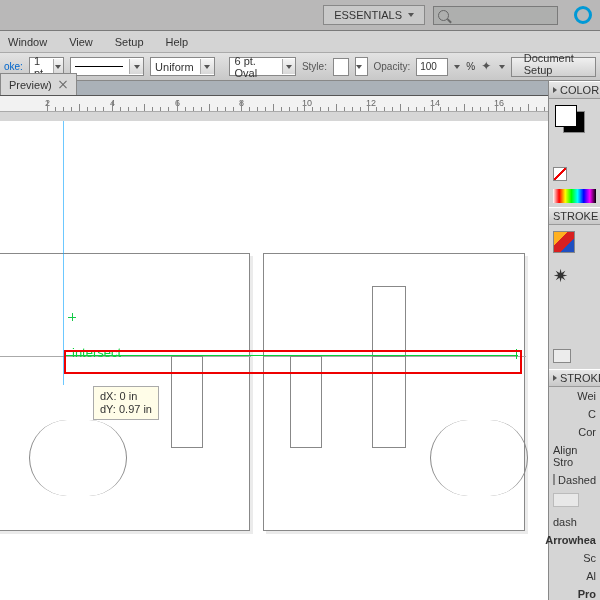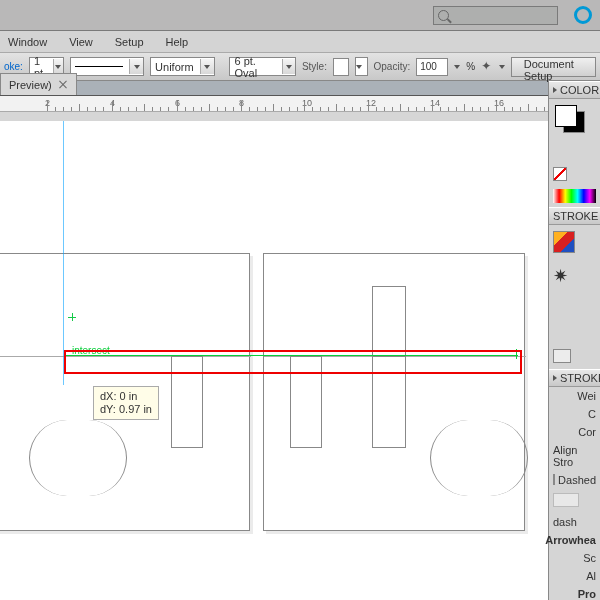--- a/index.html
+++ b/index.html
@@ -15,39 +15,39 @@
 .optbar{height:28px;background:linear-gradient(#e3e3e3,#c8c8c8);border-bottom:1px solid #888;display:flex;align-items:center;padding:0 4px;gap:6px}
 .lbl{color:#555;font-size:10px}
 .dd{height:19px;background:#fff;border:1px solid #888;display:flex;align-items:center;padding:0 4px;gap:4px;font-size:10px}
 .dd .arr{width:14px;height:15px;background:linear-gradient(#f5f5f5,#d8d8d8);border-left:1px solid #aaa;display:flex;align-items:center;justify-content:center;margin:-4px -4px -4px 2px}
 .line-prev{width:48px;height:1px;background:#000}
 .swatch{width:22px;height:18px;background:#fff;border:1px solid #888}
 .inp{width:32px;height:18px;background:#fff;border:1px solid #888;padding:0 3px;text-align:left;font-size:10px}
 .pct{font-size:10px}
 .wand{width:16px;height:16px;position:relative}
 .wand:before{content:"✦";position:absolute;font-size:12px;color:#555}
-.doc-btn{height:20px;background:linear-gradient(#f0f0f0,#d0d0d0);border:1px solid #888;padding:0 12px;display:flex;align-items:flex-start;font-size:10px}
+.doc-btn{height:20px;background:linear-gradient(#f0f0f0,#d0d0d0);border:1px solid #888;padding:0 12px;display:flex;align-items:flex-end;font-size:10px}
 .tabbar{height:15px;background:#aab1b8;border-bottom:1px solid #555;display:flex;align-items:flex-end}
 .tab{height:22px;background:#d8d8d8;border:1px solid #888;border-bottom:none;padding:3px 8px;display:flex;align-items:center;gap:6px;font-size:10px;margin-left:0}
 .tab-close{width:10px;height:10px;position:relative}
 .tab-close:before,.tab-close:after{content:"";position:absolute;width:10px;height:1px;background:#666;top:4px}
 .tab-close:before{transform:rotate(45deg)}.tab-close:after{transform:rotate(-45deg)}
 .ruler{height:16px;background:#f2f2f2;border-bottom:1px solid #aaa;position:relative;overflow:hidden}
 .ruler .tick{position:absolute;bottom:0;width:1px;background:#888}
 .ruler .num{position:absolute;bottom:3px;font-size:9px;color:#666}
 .workarea{position:absolute;top:121px;left:0;width:548px;height:479px;background:#fff}
 .canvas-wrap{position:relative;width:100%;height:100%}
 .artboard{position:absolute;background:#fff;border:1px solid #888;box-shadow:3px 3px 0 rgba(0,0,0,.08)}
 .ab1{left:-8px;top:132px;width:258px;height:278px}
 .ab2{left:263px;top:132px;width:262px;height:278px}
 .rect{position:absolute;border:1px solid #888}
 .arc{position:absolute;border:1px solid #888;border-radius:50%}
 .guide{position:absolute;background:#0aa3ff;opacity:.6}
 .green-line{position:absolute;height:1px;background:#0bcf3b}
-.intersect-lbl{position:absolute;font-size:10px;color:#0bcf3b}
+.intersect-lbl{position:absolute;font-size:13px;color:#0bcf3b}
 .redbox{position:absolute;border:2px solid #e00}
 .tooltip{position:absolute;background:#fffde8;border:1px solid #aaa;padding:3px 6px;font-size:10px;line-height:13px;color:#444}
 .guide-origin{position:absolute;width:10px;height:10px}
 .guide-origin:before{content:"";position:absolute;width:8px;height:1px;background:#14c948;top:4px}
 .guide-origin:after{content:"";position:absolute;width:1px;height:8px;background:#14c948;left:4px}
 .panels{position:absolute;right:0;top:81px;width:52px;height:519px;background:#d5d5d5;border-left:1px solid #888}
 .panel-hdr{height:18px;background:linear-gradient(#e8e8e8,#c8c8c8);border-top:1px solid #fff;border-bottom:1px solid #999;display:flex;align-items:center;padding:0 4px;font-size:9px;color:#333;gap:3px}
 .panel-hdr .tab-tri{width:0;height:0;border-top:3px solid transparent;border-bottom:3px solid transparent;border-left:4px solid #555}
 .color-fill{width:30px;height:28px;margin:6px;position:relative}
 .color-fill .fg{width:22px;height:22px;background:#fff;border:1px solid #000;position:absolute;top:0;left:0}
@@ -59,20 +59,24 @@
 .burst:before{content:"✷";position:absolute;font-size:18px;color:#333;top:-2px}
 .stroke-sec .row{display:flex;justify-content:flex-end;padding:3px 4px;font-size:10px;color:#444}
 .chk{width:11px;height:11px;border:1px solid #888;background:#fff;display:inline-block;margin-right:3px;vertical-align:middle}
 .dashbox{width:26px;height:14px;background:#e8e8e8;border:1px solid #bbb;margin:2px;display:inline-block}
 .panel-icon{width:18px;height:14px;border:1px solid #888;background:#ececec;margin:4px;display:inline-block;position:relative}
 </style>
 </head>
 <body>
 
 <div class="topbar">
+  <div class="ess-btn">
+    <span>ESSENTIALS</span>
+    <span class="tri-down"></span>
+  </div>
   <div class="search-box">
     <span class="search-icon"></span>
   </div>
   <span class="oicon"></span>
 </div>
 
 <div class="menubar">
   <span>Window</span>
   <span>View</span>
   <span>Setup</span>

